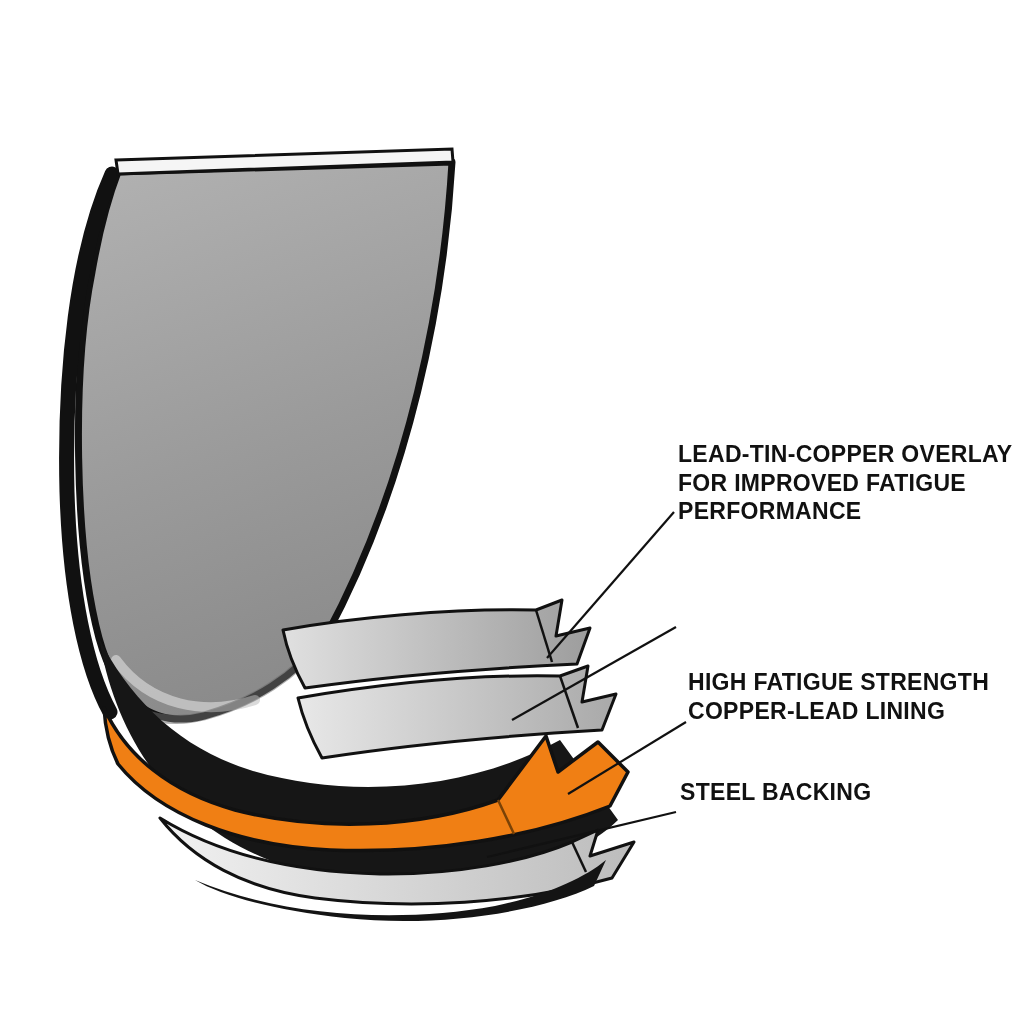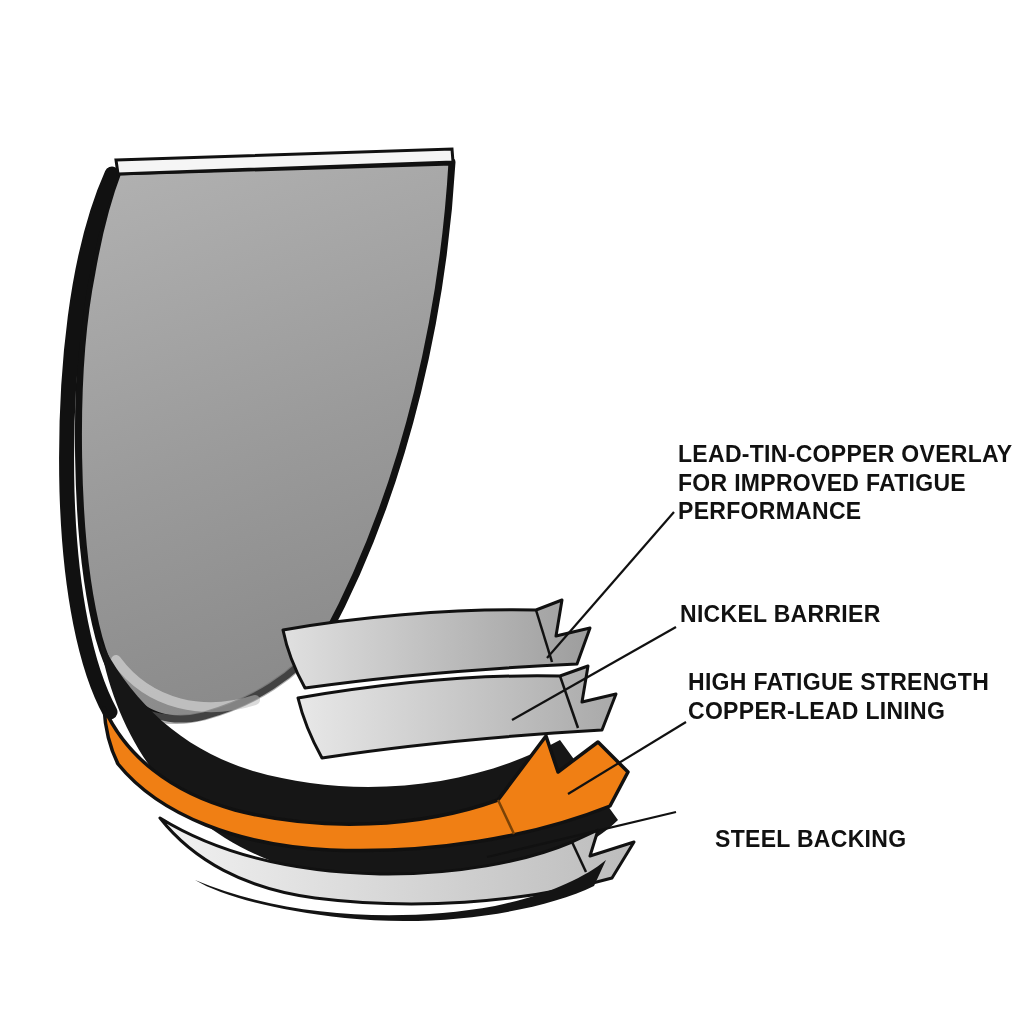--- a/index.html
+++ b/index.html
@@ -17,21 +17,21 @@
     color:#111111;
     font-weight:700;
     font-size:23px;
     line-height:1.24;
     letter-spacing:0.3px;
     white-space:normal;
   }
   .label-overlay{left:678px;top:440px;width:335px;}
   .label-nickel{left:680px;top:600px;width:330px;}
   .label-copper{left:688px;top:668px;width:312px;}
-  .label-steel{left:680px;top:825px;width:300px;margin-left:35px;}
+  .label-steel{left:680px;top:778px;width:300px;}
 </style>
 </head>
 <body>
 
 <div class="stage">
 
   <svg class="art" viewBox="0 0 1024 1024" aria-hidden="true">
     <defs>
       <linearGradient id="gShell" x1="0" y1="0" x2="0.25" y2="1">
         <stop offset="0" stop-color="#b2b2b2"></stop>
@@ -126,19 +126,18 @@
     <g stroke="#111111" stroke-width="2.2">
       <line x1="674" y1="512" x2="547" y2="658"></line>
       <line x1="676" y1="627" x2="512" y2="720"></line>
       <line x1="686" y1="722" x2="568" y2="794"></line>
       <line x1="676" y1="812" x2="487" y2="857"></line>
     </g>
   </svg>
 
   <div class="layer-label label-overlay">LEAD-TIN-COPPER OVERLAY FOR IMPROVED FATIGUE PERFORMANCE</div>
 
-  <div class="layer-label label-nickel">NICKEL BARRIER</div>
 
   <div class="layer-label label-copper">HIGH FATIGUE STRENGTH COPPER-LEAD LINING</div>
 
   <div class="layer-label label-steel">STEEL BACKING</div>
 
 </div>
 
 </body></html>

